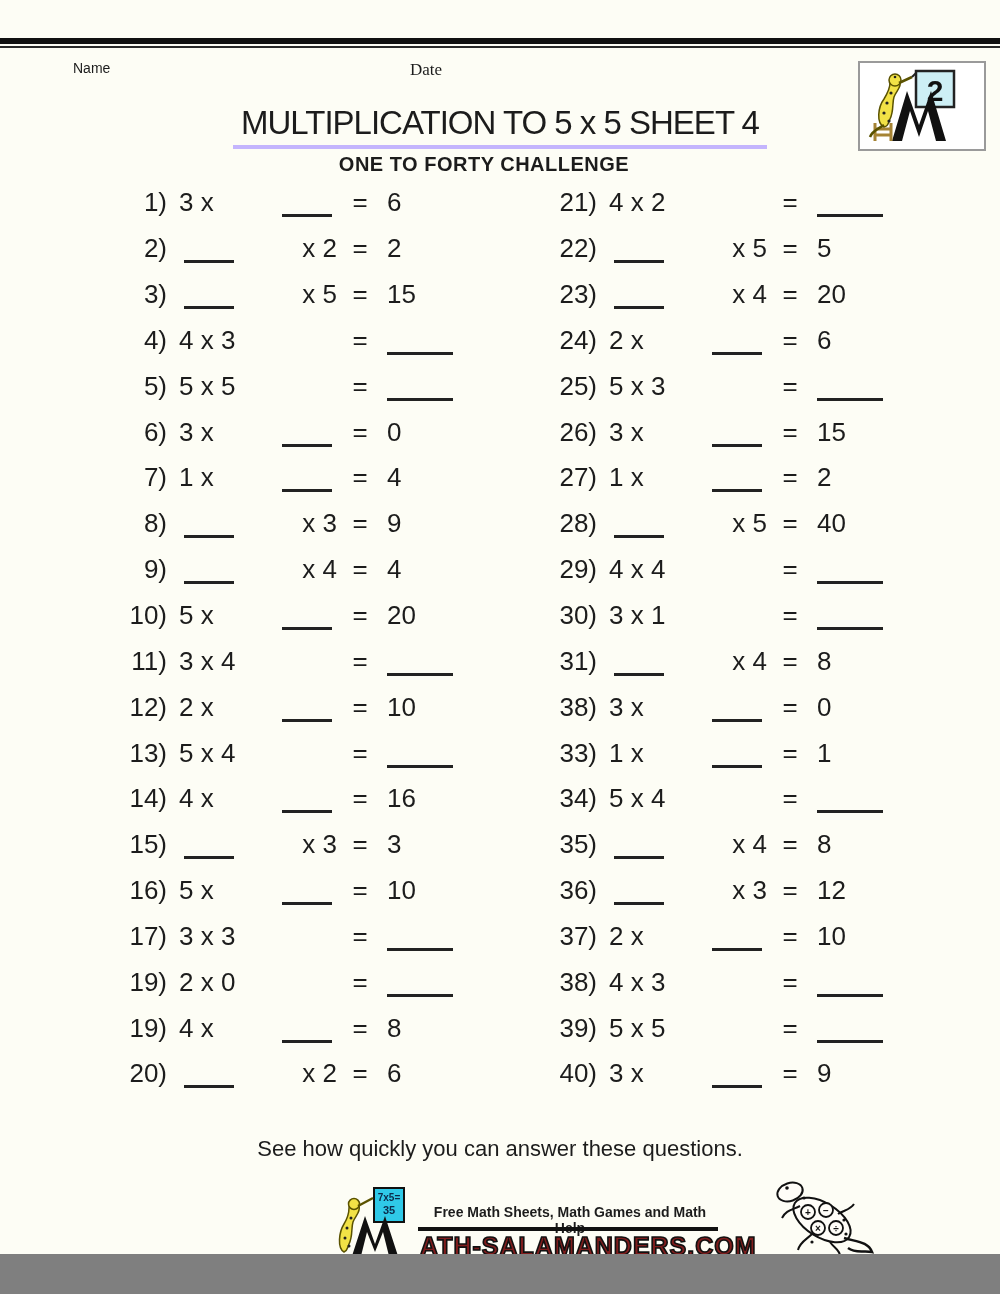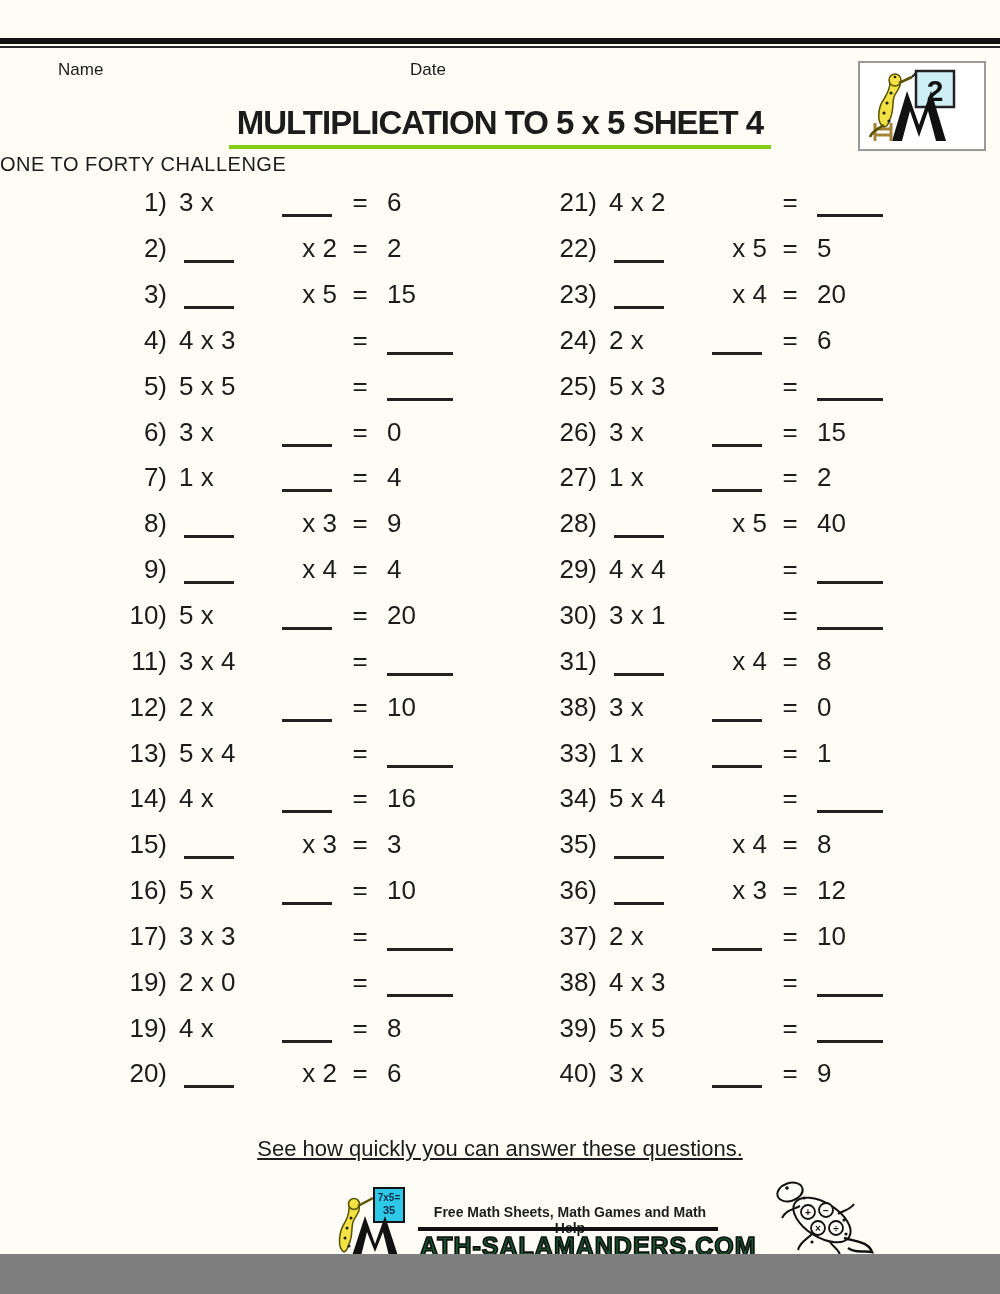--- a/index.html
+++ b/index.html
@@ -3,46 +3,46 @@
 <meta charset="utf-8">
 <style>
   html,body{margin:0;padding:0;}
   body{
     width:1000px;height:1294px;position:relative;overflow:hidden;
     background:#fdfdf5;color:#1c1c1c;
     font-family:"Liberation Sans", sans-serif;
   }
   .rule-thick{position:absolute;top:38px;left:0;width:1000px;height:6px;background:#111;}
   .rule-thin{position:absolute;top:46px;left:0;width:1000px;height:2px;background:#2a2a2a;}
-  .name-label{position:absolute;left:58px;top:60px;font-size:17px;}
-  .date-label{position:absolute;left:410px;top:60px;font-size:17px;}
+  .name-label{position:absolute;left:73px;top:60px;font-size:14px;}
+  .date-label{position:absolute;left:410px;top:60px;font-size:17px;font-family:Liberation Serif, serif;}
   .logo-box{position:absolute;left:858px;top:61px;width:124px;height:86px;background:#fff;border:2px solid #9a9a9a;}
   .title-wrap{position:absolute;top:104px;left:0;width:1000px;text-align:center;}
   .title-wrap span{
-    display:inline-block;font-size:33px;font-weight:bold;letter-spacing:-1px;
-    border-bottom:4px solid #84cc16;padding:0 8px 3px;
+    display:inline-block;font-size:33px;font-weight:normal;letter-spacing:-1px;
+    border-bottom:4px solid #c4b5fd;padding:0 8px 3px;
   }
-  .subtitle{position:absolute;top:153px;left:0;width:968px;font-size:20px;font-weight:normal;letter-spacing:.5px;}
+  .subtitle{position:absolute;top:153px;left:0;width:968px;text-align:center;font-size:20px;font-weight:bold;letter-spacing:.5px;}
   .problems{position:absolute;top:180px;left:115px;display:flex;}
   .pcol{width:390px;}
   .pcol.right{margin-left:40px;}
   .prow{height:45.85px;display:flex;align-items:center;font-size:26px;}
   .pnum{width:52px;text-align:right;flex:none;}
   .pexpr{margin-left:12px;width:158px;display:flex;justify-content:space-between;align-items:center;flex:none;white-space:pre;}
   .peq{margin-left:6px;width:34px;text-align:center;flex:none;}
   .pans{margin-left:10px;width:120px;display:flex;align-items:center;flex:none;}
   .blank{display:inline-block;width:50px;height:26px;border-bottom:3px solid #222;margin:0 5px;flex:none;}
   .ansblank{display:inline-block;width:66px;height:26px;border-bottom:3px solid #222;flex:none;}
-  .tagline{position:absolute;top:1136px;left:0;width:1000px;text-align:center;font-size:22px;text-decoration:underline;}
+  .tagline{position:absolute;top:1136px;left:0;width:1000px;text-align:center;font-size:22px;}
   .mini-logo{position:absolute;left:328px;top:1186px;}
   .flogo-tagline{position:absolute;left:420px;top:1204px;width:300px;text-align:center;font-size:14px;font-weight:bold;}
   .flogo-rule{position:absolute;left:418px;top:1227px;width:300px;height:4px;background:#111;}
   .flogo-text{
     position:absolute;left:420px;top:1232px;width:300px;text-align:center;
-    font-size:25px;font-weight:bold;letter-spacing:1px;color:#14532d;
+    font-size:25px;font-weight:bold;letter-spacing:1px;color:#7f1d1d;
     -webkit-text-stroke:1.6px #111;text-shadow:0 0 1px #111;white-space:nowrap;
   }
   .gecko{position:absolute;left:760px;top:1176px;}
   .gray-bar{position:absolute;left:0;top:1254px;width:1000px;height:40px;background:#7f7f7f;z-index:9;}
 </style>
 </head>
 <body>
 
 <div class="rule-thick"></div>
 <div class="rule-thin"></div>

